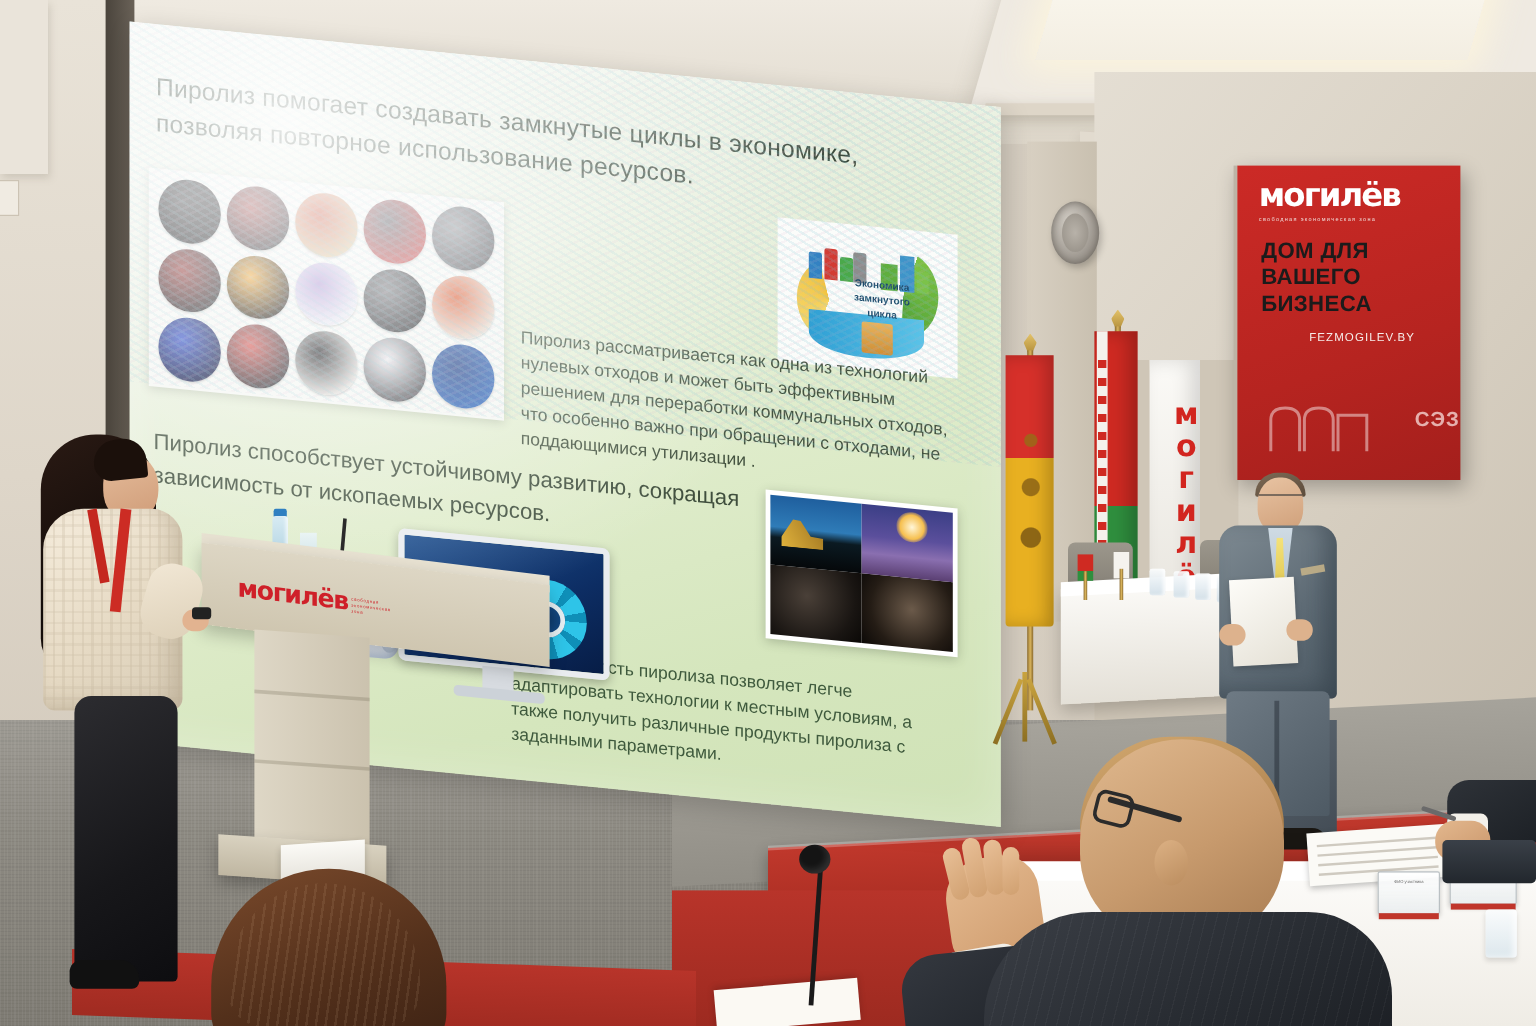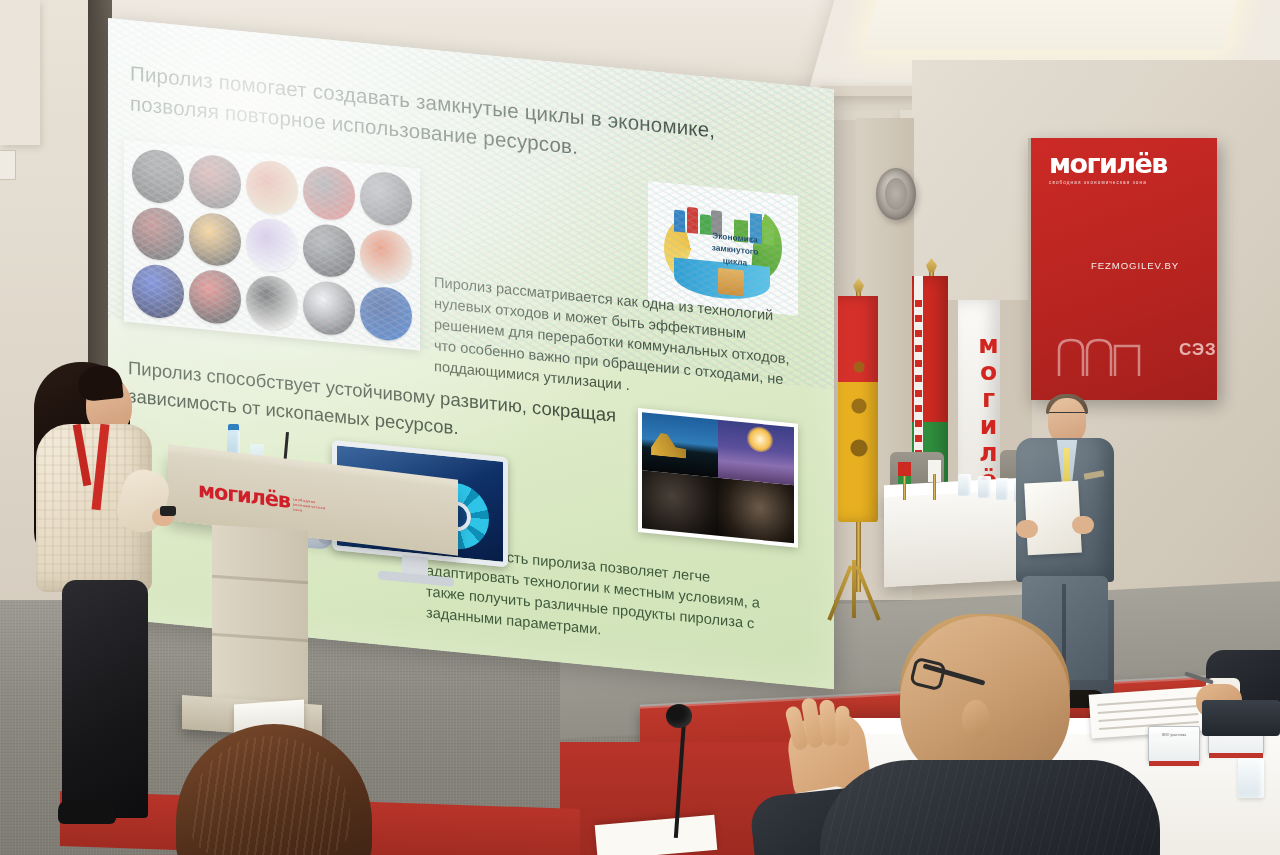--- a/index.html
+++ b/index.html
@@ -189,21 +189,21 @@
   
   .banner{left:1028px;top:138px;width:186px;height:262px;
     background:linear-gradient(160deg,#cc2a26,#b62420 60%,#a41f1c);
     box-shadow:4px 6px 16px rgba(0,0,0,.28);border-left:3px solid #bdb4a6;}
   .banner-logo{position:absolute;left:18px;top:12px;width:150px;}
   .b-word{font-size:27px;font-weight:bold;color:#fff;letter-spacing:-1.6px;line-height:28px;
     font-family:"DejaVu Sans",sans-serif;}
   .b-sub{font-size:4.6px;color:#f0d9d6;letter-spacing:1.1px;line-height:7px;margin-top:1px;}
   .b-head{position:absolute;left:20px;top:60px;width:160px;color:#1b1b1b;font-weight:bold;
     font-size:18.5px;line-height:22px;letter-spacing:.3px;}
-  .b-url{position:absolute;left:20px;top:122px;color:#f6ece9;font-size:9.6px;letter-spacing:.9px;padding-left:40px;}
+  .b-url{position:absolute;left:20px;top:138px;color:#f6ece9;font-size:9.6px;letter-spacing:.9px;padding-left:40px;}
   .b-mark{position:absolute;left:22px;top:198px;width:120px;height:42px;}
   .b-sez{position:absolute;left:148px;top:202px;color:#f0c9c6;font-size:17px;font-weight:bold;
     letter-spacing:1px;opacity:.85;}
 
   
   .table-back{left:884px;top:486px;width:196px;height:96px;
     background:linear-gradient(180deg,#fbfaf7,#e4e0d7);transform:skewY(-3deg);
     box-shadow:0 6px 14px rgba(0,0,0,.2);}
   .table-back-top{left:884px;top:480px;width:196px;height:12px;background:#fff;transform:skewY(-3deg);}
   .chair{left:890px;top:452px;width:54px;height:40px;border-radius:6px 6px 0 0;
@@ -433,20 +433,25 @@
     </div>
   </div>
   <div class="abs slide-moire"></div>
   <div class="abs slide-glow"></div>
 
   <div class="abs banner">
     <div class="banner-logo">
       <div class="b-word">могилёв</div>
       <div class="b-sub">свободная экономическая зона</div>
     </div>
+    <div class="b-head">
+      <div>ДОМ ДЛЯ</div>
+      <div>ВАШЕГО</div>
+      <div>БИЗНЕСА</div>
+    </div>
     <div class="b-url">FEZMOGILEV.BY</div>
     <div class="b-mark">
       <svg width="120" height="42" viewBox="0 0 120 42">
         <path d="M6 40 L6 14 Q6 4 18 4 Q30 4 30 14 L30 40" fill="none" stroke="rgba(255,255,255,.45)" stroke-width="2.5"></path>
         <path d="M34 40 L34 14 Q34 4 46 4 Q58 4 58 14 L58 40" fill="none" stroke="rgba(255,255,255,.45)" stroke-width="2.5"></path>
         <path d="M62 40 L62 10 L86 10 L86 40" fill="none" stroke="rgba(255,255,255,.45)" stroke-width="2.5"></path>
       </svg>
     </div>
     <div class="b-sez">СЭЗ</div>
   </div>

